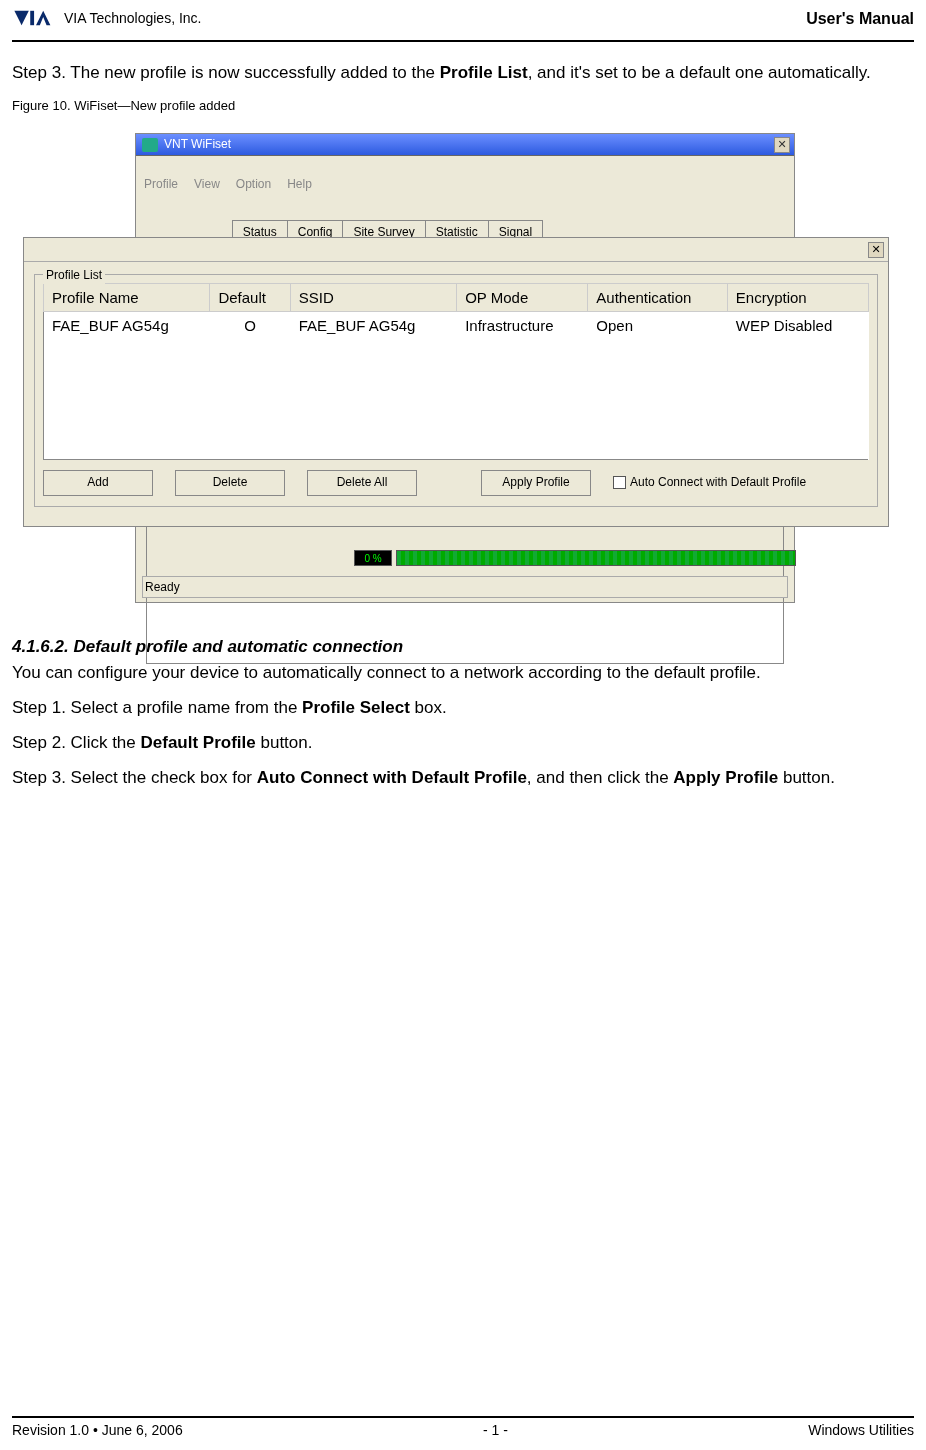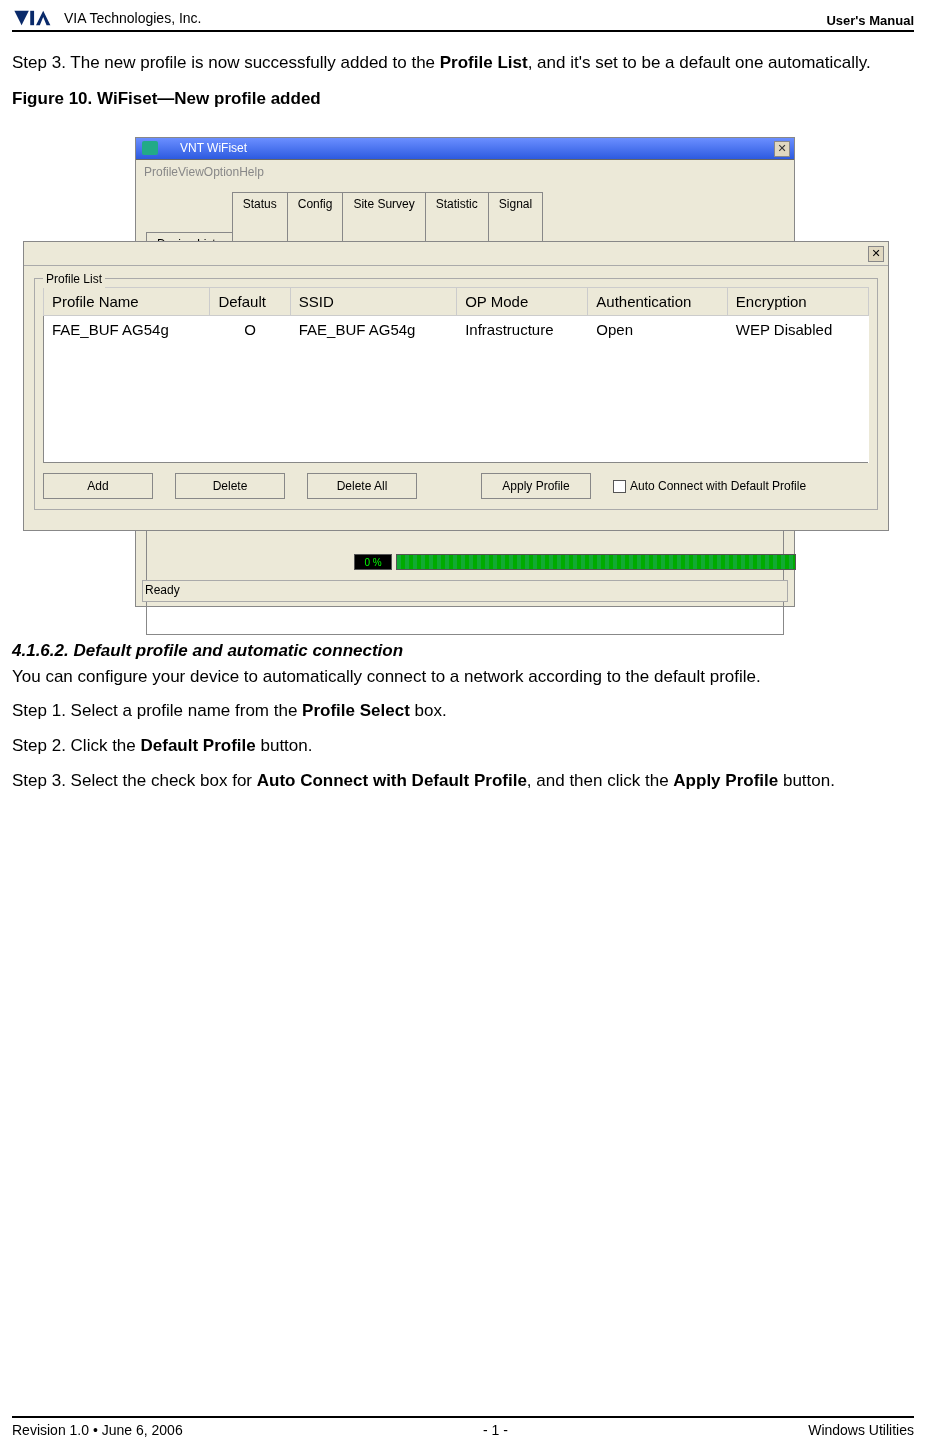--- a/index.html
+++ b/index.html
@@ -10,49 +10,49 @@
       width: 926px;
       height: 1450px;
       position: relative;
       padding: 0 12px;
     }
     .header {
       display: flex;
       justify-content: space-between;
       align-items: flex-end;
       border-bottom: 2px solid #000;
-      padding-bottom: 2px;
+      padding-bottom: 12px;
       margin-top: 8px;
     }
     .logo-group { display: flex; align-items: center; gap: 4px; }
     .logo-svg { width: 48px; height: 20px; }
     .company { font-size: 14px; }
-    .manual-title { font-size: 13px; font-weight: bold; }
+    .manual-title { font-size: 16px; font-weight: bold; }
     .content { padding-top: 20px; font-size: 17px; line-height: 1.4; }
     .add-indent { text-indent: -60px; padding-left: 60px; }
-    .figure-caption { font-weight: bold; font-size: 17px; margin-top: 10px; margin-bottom: 20px; }
+    .figure-caption { font-weight: normal; font-size: 13px; margin-top: 10px; margin-bottom: 12px; }
     .screenshot-wrap { display: flex; justify-content: center; margin-bottom: 28px; }
     .screenshot { width: 880px; height: 480px; position: relative; background: #fff; }
     
     .vnt-window {
       position: absolute; left: 112px; top: 6px; width: 660px; height: 470px;
       border: 1px solid #888; background: #ece9d8;
     }
     .vnt-title {
-      display: flex; align-items: center; gap: 22px;
+      display: flex; align-items: center; gap: 6px;
       background: linear-gradient(#6b8fff,#2d5ae0);
       color: #fff; height: 22px; padding: 0 6px; font-size: 12px; position: relative;
       border-bottom: 1px solid #666;
     }
     .close-x {
       position: absolute; right: 4px; top: 3px; width: 16px; height: 16px;
       background: #e0d8c0; border: 1px solid #888; display:flex;align-items:center;justify-content:center;
       font-size:11px; color:#333;
     }
-    .vnt-menu { display: flex; gap: 0; font-size: 12px; color: #888; padding: 4px 8px; }
+    .vnt-menu { display: flex; gap: 16px; font-size: 12px; color: #888; padding: 20px 8px; }
     .vnt-tabs { display: flex; padding: 6px 10px 0 10px; font-size: 12px; }
     .vnt-tab {
       padding: 3px 10px; border: 1px solid #888; background: #ece9d8; margin-right: -1px;
       position: relative; top: 1px;
     }
     .vnt-tab.active { background: #ece9d8; border-bottom: 1px solid #ece9d8; margin-top: 40px; }
     .vnt-body { border: 1px solid #888; margin: 0 10px 10px 10px; height: 380px; padding: 8px; }
     .signal-bar { position:absolute; bottom:36px; left:260px; width:400px; height:16px; border:1px solid #555; background:repeating-linear-gradient(90deg,#1a3,#1a3 4px,#0a0 4px,#0a0 8px); }
     .pct-box { position:absolute; bottom:36px; left:218px; width:38px; height:16px; border:1px solid #555; background:#000; color:#0f0; font-size:10px; text-align:center; line-height:16px; }
     .statusbar { position:absolute; bottom:4px; left:6px; right:6px; height:22px; border:1px solid #aaa; background:#ece9d8; font-size:12px; display:flex; align-items:center; padding-left:2px; }

